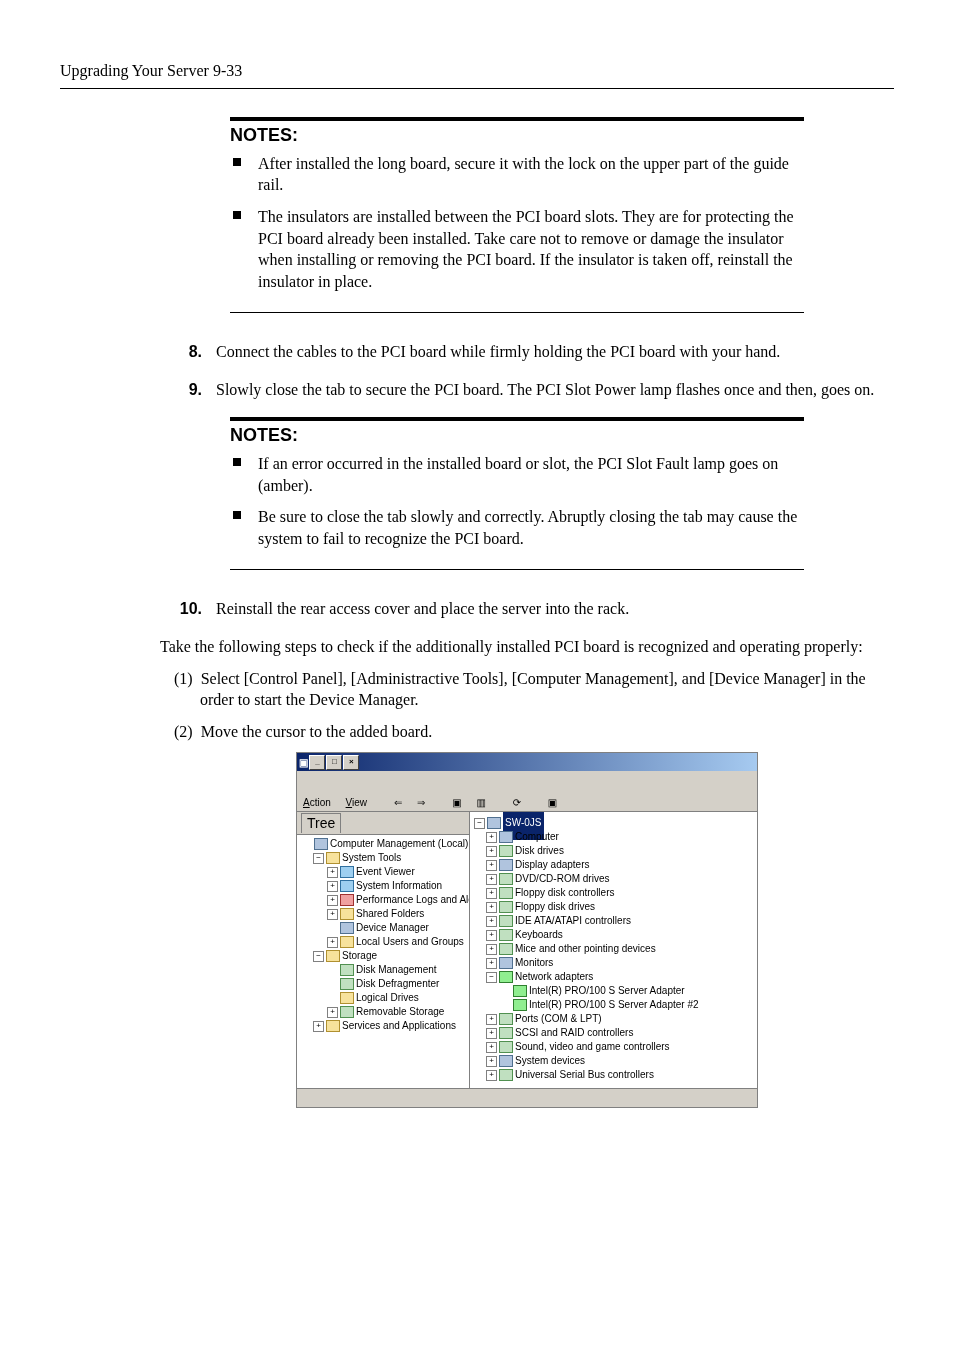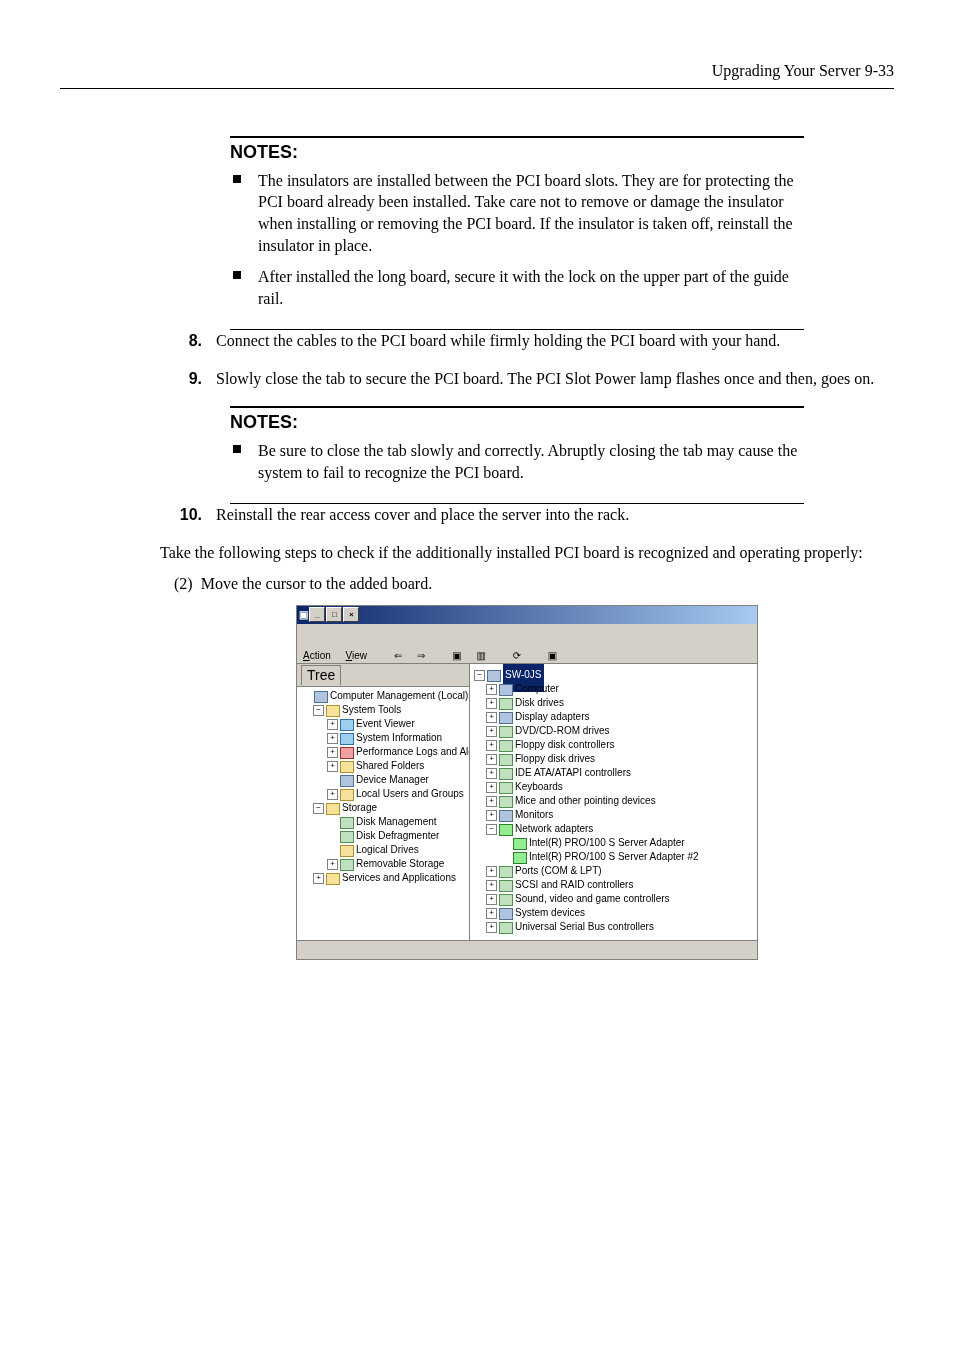--- a/index.html
+++ b/index.html
@@ -11,36 +11,37 @@
     background: #fff;
   }
   .page {
     width: 954px;
     height: 1348px;
     box-sizing: border-box;
     padding: 60px 60px 40px 60px;
     position: relative;
   }
   .header-line {
-    text-align: right;
+    text-align: left;
     font-size: 16px;
     padding-bottom: 6px;
     border-bottom: 1px solid #000;
-    margin-bottom: 47px;
+    margin-bottom: 28px;
   }
   .content {
     padding-left: 100px;
   }
   .notes-box {
     margin-left: 70px;
     margin-right: 90px;
-    border-top: 2px solid #000000;
+    border-top: 4px solid #000000;
     border-bottom: 1px solid #000;
     padding-top: 2px;
     padding-bottom: 10px;
+    margin-bottom: 28px;
   }
   .notes-title {
     font-family: Arial, Helvetica, sans-serif;
     font-weight: bold;
     font-size: 18px;
     margin-bottom: 6px;
   }
   .bullet-list {
     list-style: none;
     padding: 0;
@@ -198,50 +199,55 @@
 
 <div class="page">
 
   <div class="header-line">Upgrading Your Server   9-33</div>
 
   <div class="content">
 
     <div class="notes-box">
       <div class="notes-title">NOTES:</div>
       <ul class="bullet-list">
+        <li>After installed the long board, secure it with the lock on the upper part of the guide rail.</li>
         <li>The insulators are installed between the PCI board slots. They are for protecting the PCI board already been installed. Take care not to remove or damage the insulator when installing or removing the PCI board. If the insulator is taken off, reinstall the insulator in place.</li>
-        <li>After installed the long board, secure it with the lock on the upper part of the guide rail.</li>
       </ul>
     </div>
 
     <div class="step">
       <div class="step-num">8.</div>
       <div class="step-body">Connect the cables to the PCI board while firmly holding the PCI board with your hand.</div>
     </div>
 
     <div class="step">
       <div class="step-num">9.</div>
       <div class="step-body">Slowly close the tab to secure the PCI board. The PCI Slot Power lamp flashes once and then, goes on.</div>
     </div>
 
     <div class="notes-box">
       <div class="notes-title">NOTES:</div>
       <ul class="bullet-list">
+        <li>If an error occurred in the installed board or slot, the PCI Slot Fault lamp goes on (amber).</li>
         <li>Be sure to close the tab slowly and correctly.  Abruptly closing the tab may cause the system to fail to recognize the PCI board.</li>
       </ul>
     </div>
 
     <div class="step">
       <div class="step-num">10.</div>
       <div class="step-body">Reinstall the rear access cover and place the server into the rack.</div>
     </div>
 
     <div class="step">
       <div class="step-body">
         <span>Take the following steps to check if the additionally installed PCI board is recognized and operating properly:</span>
+        <div class="sub-step">
+          <span>(1)</span>&nbsp;
+          <span>Select [Control Panel], [Administractive Tools], [Computer Management], and [Device Manager] in the order to start the Device Manager.</span>
+        </div>
         <div class="sub-step">
           <span>(2)</span>&nbsp;
           <span>Move the cursor to the added board.</span>
         </div>
 
         
         <div class="screenshot">
           <div class="ss-titlebar">
             <span>▣</span>
             <span class="win-btn">_</span>

